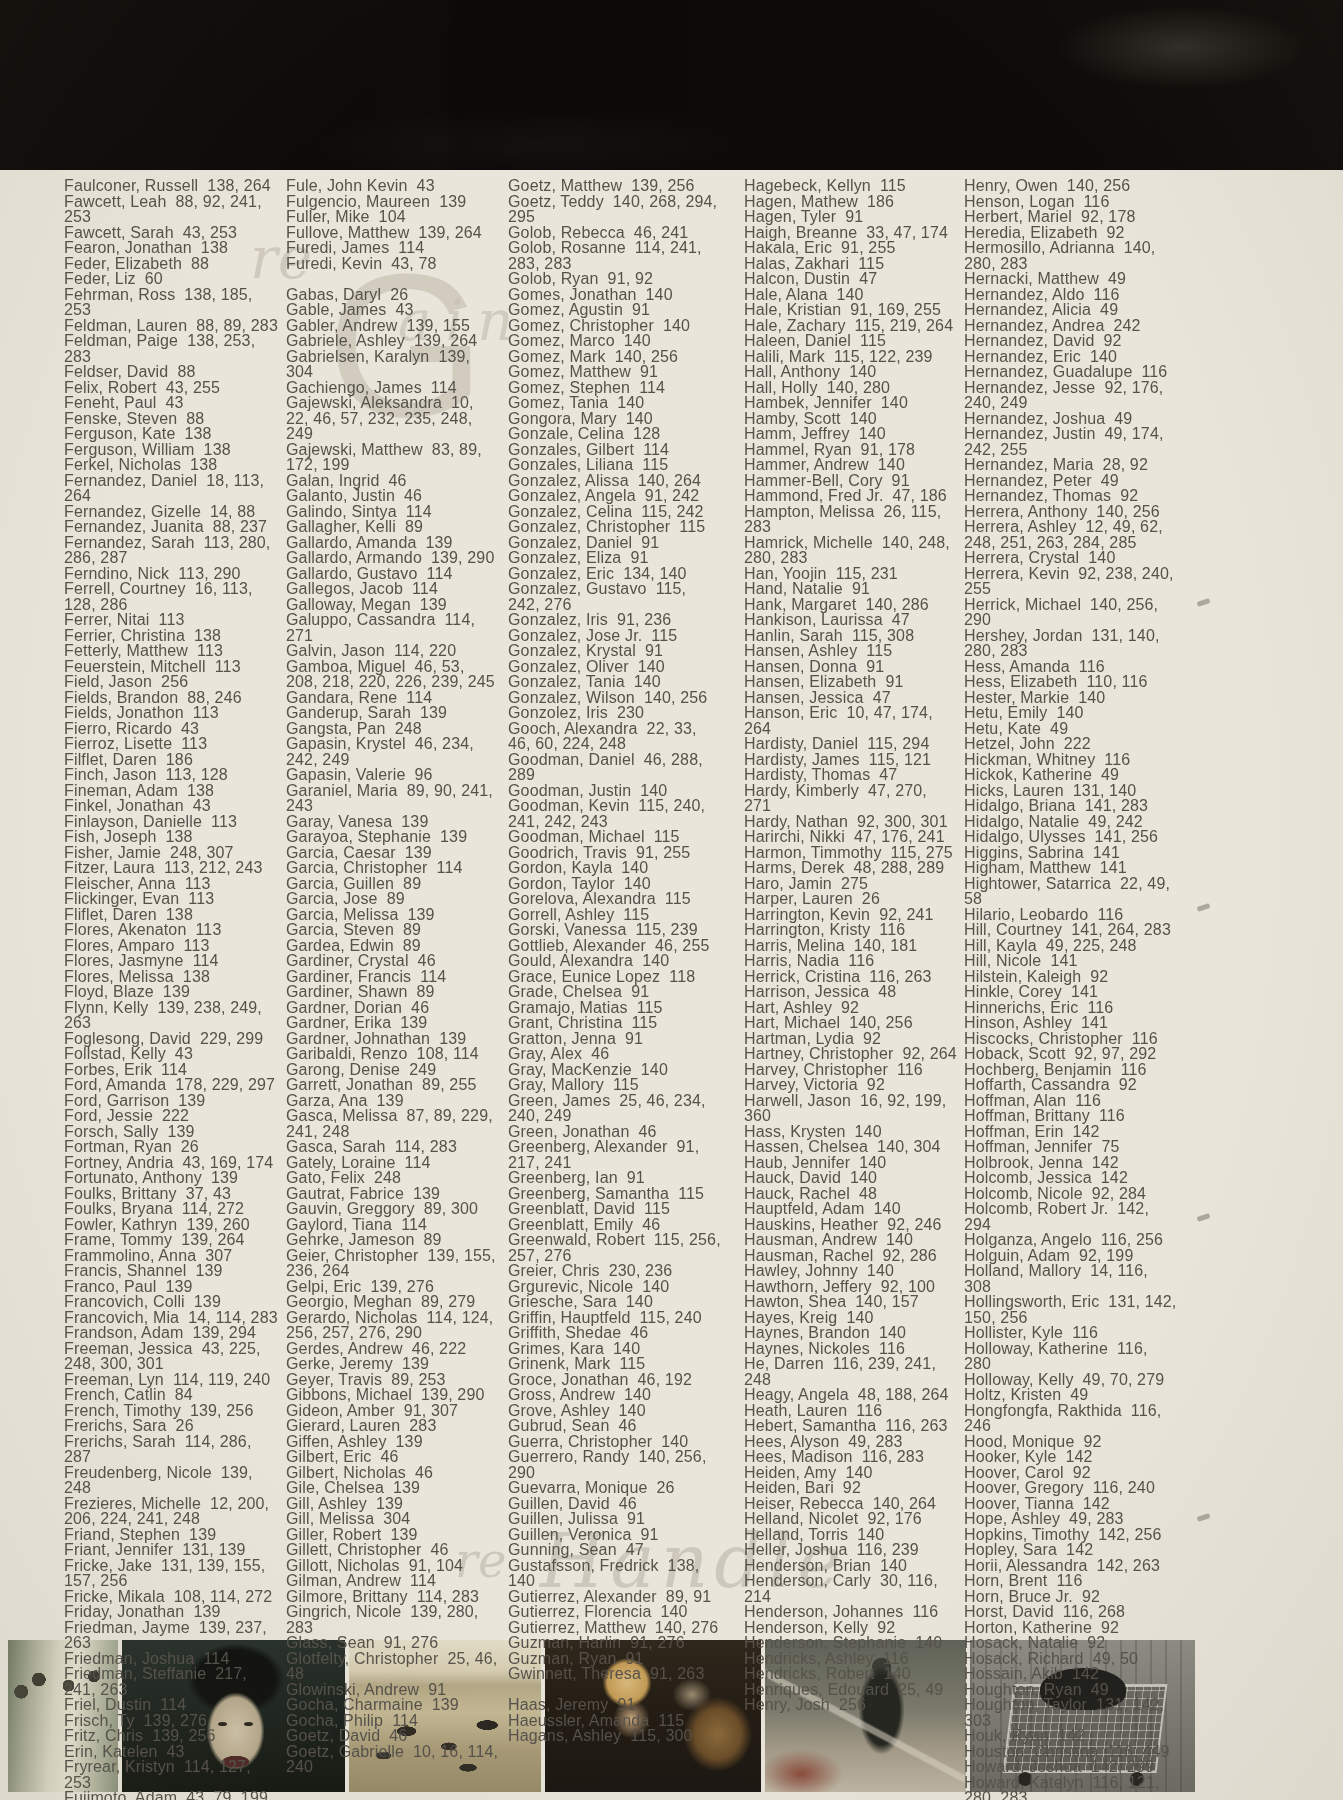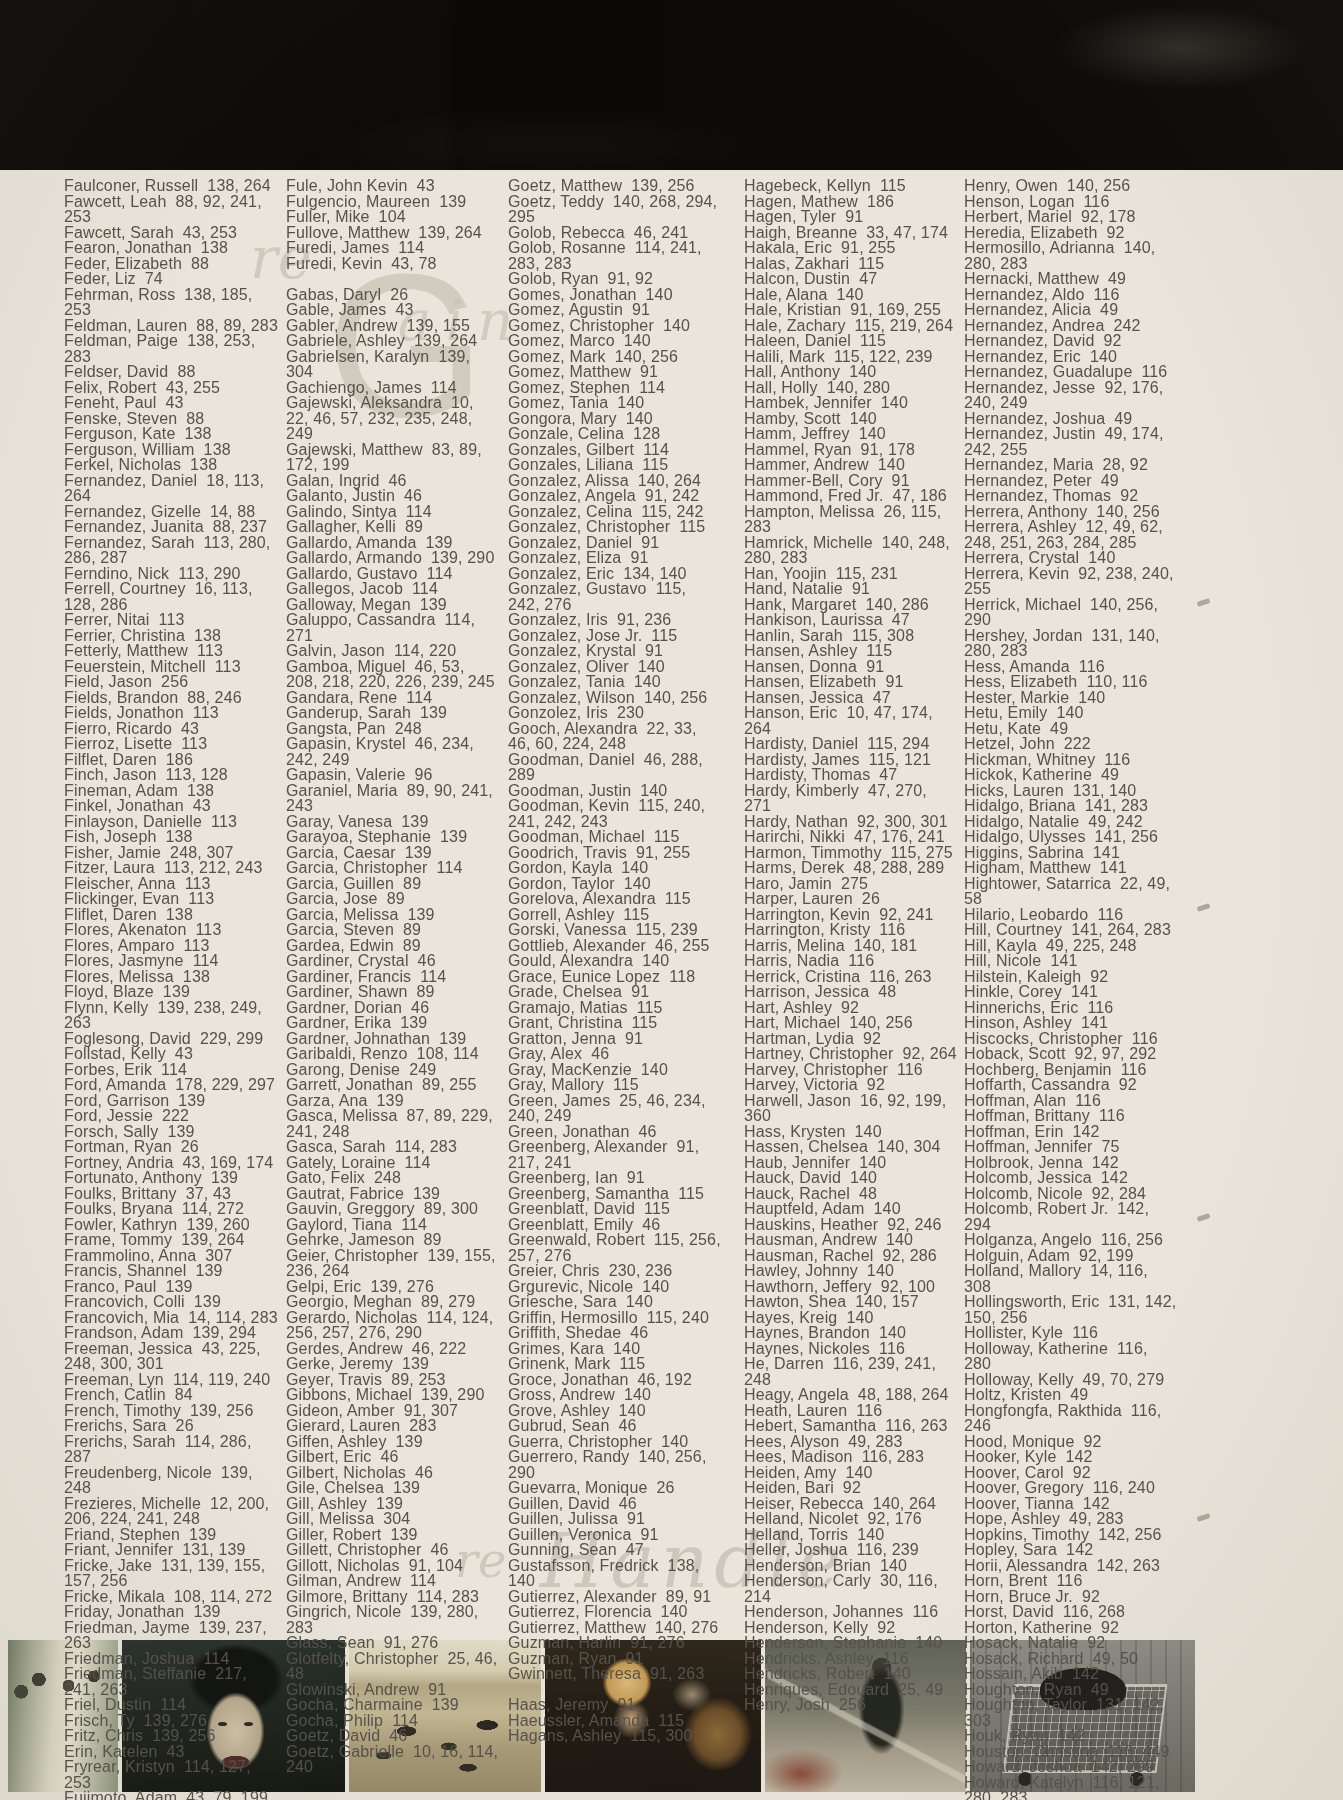--- a/index.html
+++ b/index.html
@@ -95,21 +95,21 @@
   <div class="wm wm-script" id="wm-ain">ain</div>
   <div class="wm wm-script" id="wm-re-bottom">re</div>
   <div class="wm wm-script" id="wm-handle">Handle</div>
 
   <div class="col" id="col0">
       <p class="en"><span class="nm">Faulconer, Russell</span><span class="pg">138, 264</span></p>
       <p class="en"><span class="nm">Fawcett, Leah</span><span class="pg">88, 92, 241, 253</span></p>
       <p class="en"><span class="nm">Fawcett, Sarah</span><span class="pg">43, 253</span></p>
       <p class="en"><span class="nm">Fearon, Jonathan</span><span class="pg">138</span></p>
       <p class="en"><span class="nm">Feder, Elizabeth</span><span class="pg">88</span></p>
-      <p class="en"><span class="nm">Feder, Liz</span><span class="pg">74</span></p>
+      <p class="en"><span class="nm">Feder, Liz</span><span class="pg">60</span></p>
       <p class="en"><span class="nm">Fehrman, Ross</span><span class="pg">138, 185, 253</span></p>
       <p class="en"><span class="nm">Feldman, Lauren</span><span class="pg">88, 89, 283</span></p>
       <p class="en"><span class="nm">Feldman, Paige</span><span class="pg">138, 253, 283</span></p>
       <p class="en"><span class="nm">Feldser, David</span><span class="pg">88</span></p>
       <p class="en"><span class="nm">Felix, Robert</span><span class="pg">43, 255</span></p>
       <p class="en"><span class="nm">Feneht, Paul</span><span class="pg">43</span></p>
       <p class="en"><span class="nm">Fenske, Steven</span><span class="pg">88</span></p>
       <p class="en"><span class="nm">Ferguson, Kate</span><span class="pg">138</span></p>
       <p class="en"><span class="nm">Ferguson, William</span><span class="pg">138</span></p>
       <p class="en"><span class="nm">Ferkel, Nicholas</span><span class="pg">138</span></p>
@@ -337,21 +337,21 @@
       <p class="en"><span class="nm">Green, Jonathan</span><span class="pg">46</span></p>
       <p class="en"><span class="nm">Greenberg, Alexander</span><span class="pg">91, 217, 241</span></p>
       <p class="en"><span class="nm">Greenberg, Ian</span><span class="pg">91</span></p>
       <p class="en"><span class="nm">Greenberg, Samantha</span><span class="pg">115</span></p>
       <p class="en"><span class="nm">Greenblatt, David</span><span class="pg">115</span></p>
       <p class="en"><span class="nm">Greenblatt, Emily</span><span class="pg">46</span></p>
       <p class="en"><span class="nm">Greenwald, Robert</span><span class="pg">115, 256, 257, 276</span></p>
       <p class="en"><span class="nm">Greier, Chris</span><span class="pg">230, 236</span></p>
       <p class="en"><span class="nm">Grgurevic, Nicole</span><span class="pg">140</span></p>
       <p class="en"><span class="nm">Griesche, Sara</span><span class="pg">140</span></p>
-      <p class="en"><span class="nm">Griffin, Hermosillo</span><span class="pg">115, 240</span></p>
+      <p class="en"><span class="nm">Griffin, Hauptfeld</span><span class="pg">115, 240</span></p>
       <p class="en"><span class="nm">Griffith, Shedae</span><span class="pg">46</span></p>
       <p class="en"><span class="nm">Grimes, Kara</span><span class="pg">140</span></p>
       <p class="en"><span class="nm">Grinenk, Mark</span><span class="pg">115</span></p>
       <p class="en"><span class="nm">Groce, Jonathan</span><span class="pg">46, 192</span></p>
       <p class="en"><span class="nm">Gross, Andrew</span><span class="pg">140</span></p>
       <p class="en"><span class="nm">Grove, Ashley</span><span class="pg">140</span></p>
       <p class="en"><span class="nm">Gubrud, Sean</span><span class="pg">46</span></p>
       <p class="en"><span class="nm">Guerra, Christopher</span><span class="pg">140</span></p>
       <p class="en"><span class="nm">Guerrero, Randy</span><span class="pg">140, 256, 290</span></p>
       <p class="en"><span class="nm">Guevarra, Monique</span><span class="pg">26</span></p>

